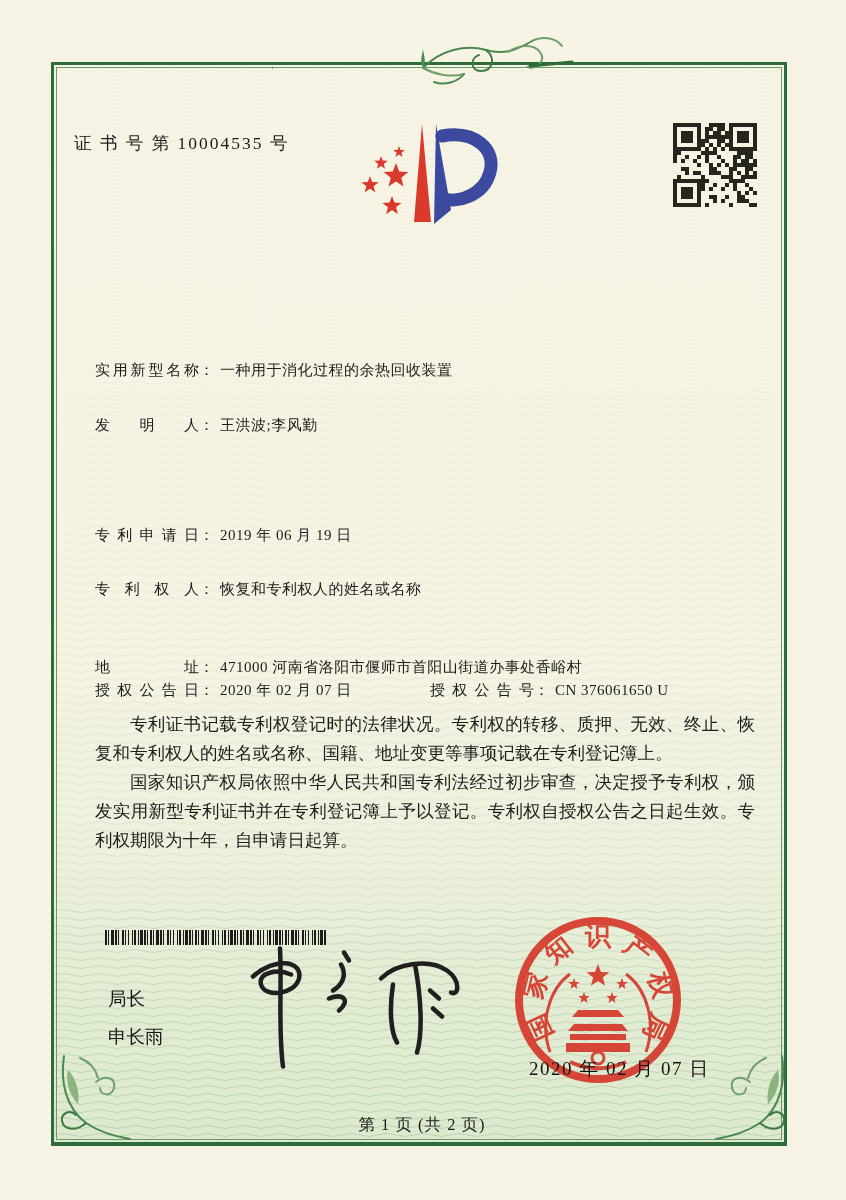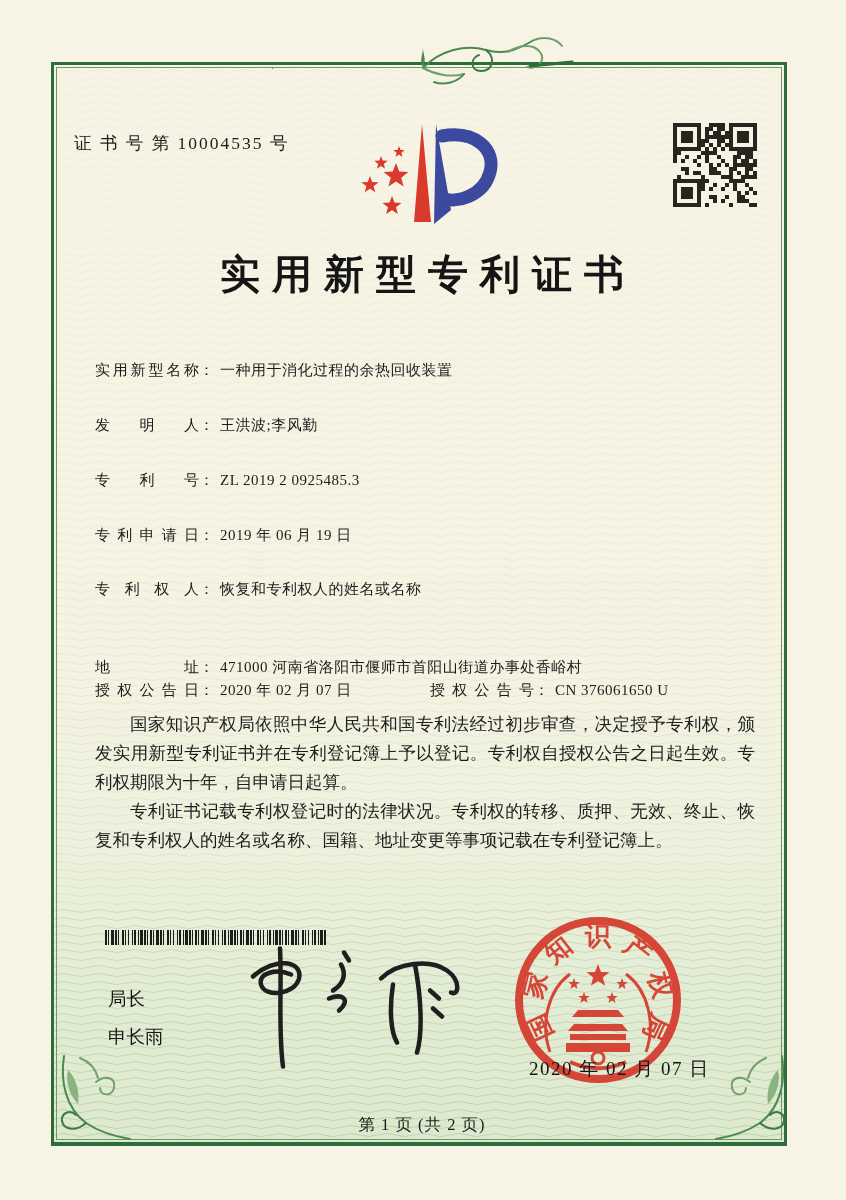--- a/index.html
+++ b/index.html
@@ -489,50 +489,46 @@
       <div class="m" style="left: 14px; top: 82px; width: 4px; height: 4px;"></div>
       <div class="m" style="left: 18px; top: 82px; width: 4px; height: 4px;"></div>
       <div class="m" style="left: 22px; top: 82px; width: 4px; height: 4px;"></div>
       <div class="m" style="left: 26px; top: 82px; width: 4px; height: 4px;"></div>
       <div class="m" style="left: 34px; top: 82px; width: 4px; height: 4px;"></div>
       <div class="m" style="left: 58px; top: 82px; width: 4px; height: 4px;"></div>
       <div class="m" style="left: 78px; top: 82px; width: 4px; height: 4px;"></div>
       <div class="m" style="left: 82px; top: 82px; width: 4px; height: 4px;"></div>
     </div>
 
-  <div class="title">实用新型专利证书</div>
 
   <div class="field-row" style="top:361px">
     <span class="flabel">实用新型名称</span><span class="fcolon">：</span><span class="fvalue">一种用于消化过程的余热回收装置</span>
   </div>
   <div class="field-row" style="top:416px">
     <span class="flabel">发明人</span><span class="fcolon">：</span><span class="fvalue">王洪波;李风勤</span>
-  </div>
-  <div class="field-row" style="top:471px">
-    <span class="flabel">专利号</span><span class="fcolon">：</span><span class="fvalue">ZL 2019 2 0925485.3</span>
   </div>
   <div class="field-row" style="top:526px">
     <span class="flabel">专利申请日</span><span class="fcolon">：</span><span class="fvalue">2019 年 06 月 19 日</span>
   </div>
   <div class="field-row" style="top:580px">
     <span class="flabel">专利权人</span><span class="fcolon">：</span><span class="fvalue">恢复和专利权人的姓名或名称</span>
   </div>
   <div class="field-row" style="top:658px">
     <span class="flabel">地址</span><span class="fcolon">：</span><span class="fvalue">471000 河南省洛阳市偃师市首阳山街道办事处香峪村</span>
   </div>
   <div class="field-row" style="top:681px">
     <span class="flabel">授权公告日</span><span class="fcolon">：</span><span class="fvalue">2020 年 02 月 07 日</span>
     <span class="grant-no">
       <span class="flabel">授权公告号</span><span class="fcolon">：</span><span class="fvalue">CN 376061650 U</span>
     </span>
   </div>
 
   <div class="paragraphs">
+    <p>专利证书记载专利权登记时的法律状况。专利权的转移、质押、无效、终止、恢复和专利权人的姓名或名称、国籍、地址变更等事项记载在专利登记簿上。</p>
     <p>国家知识产权局依照中华人民共和国专利法经过初步审查，决定授予专利权，颁发实用新型专利证书并在专利登记簿上予以登记。专利权自授权公告之日起生效。专利权期限为十年，自申请日起算。</p>
-    <p>专利证书记载专利权登记时的法律状况。专利权的转移、质押、无效、终止、恢复和专利权人的姓名或名称、国籍、地址变更等事项记载在专利登记簿上。</p>
   </div>
 
   <div class="barcode" id="barcode-box">
       <div style="width: 2px; background: rgb(28, 28, 28);"></div>
       <div style="width: 1px; background: transparent;"></div>
       <div style="width: 1px; background: rgb(28, 28, 28);"></div>
       <div style="width: 2px; background: transparent;"></div>
       <div style="width: 3px; background: rgb(28, 28, 28);"></div>
       <div style="width: 1px; background: transparent;"></div>
       <div style="width: 2px; background: rgb(28, 28, 28);"></div>

